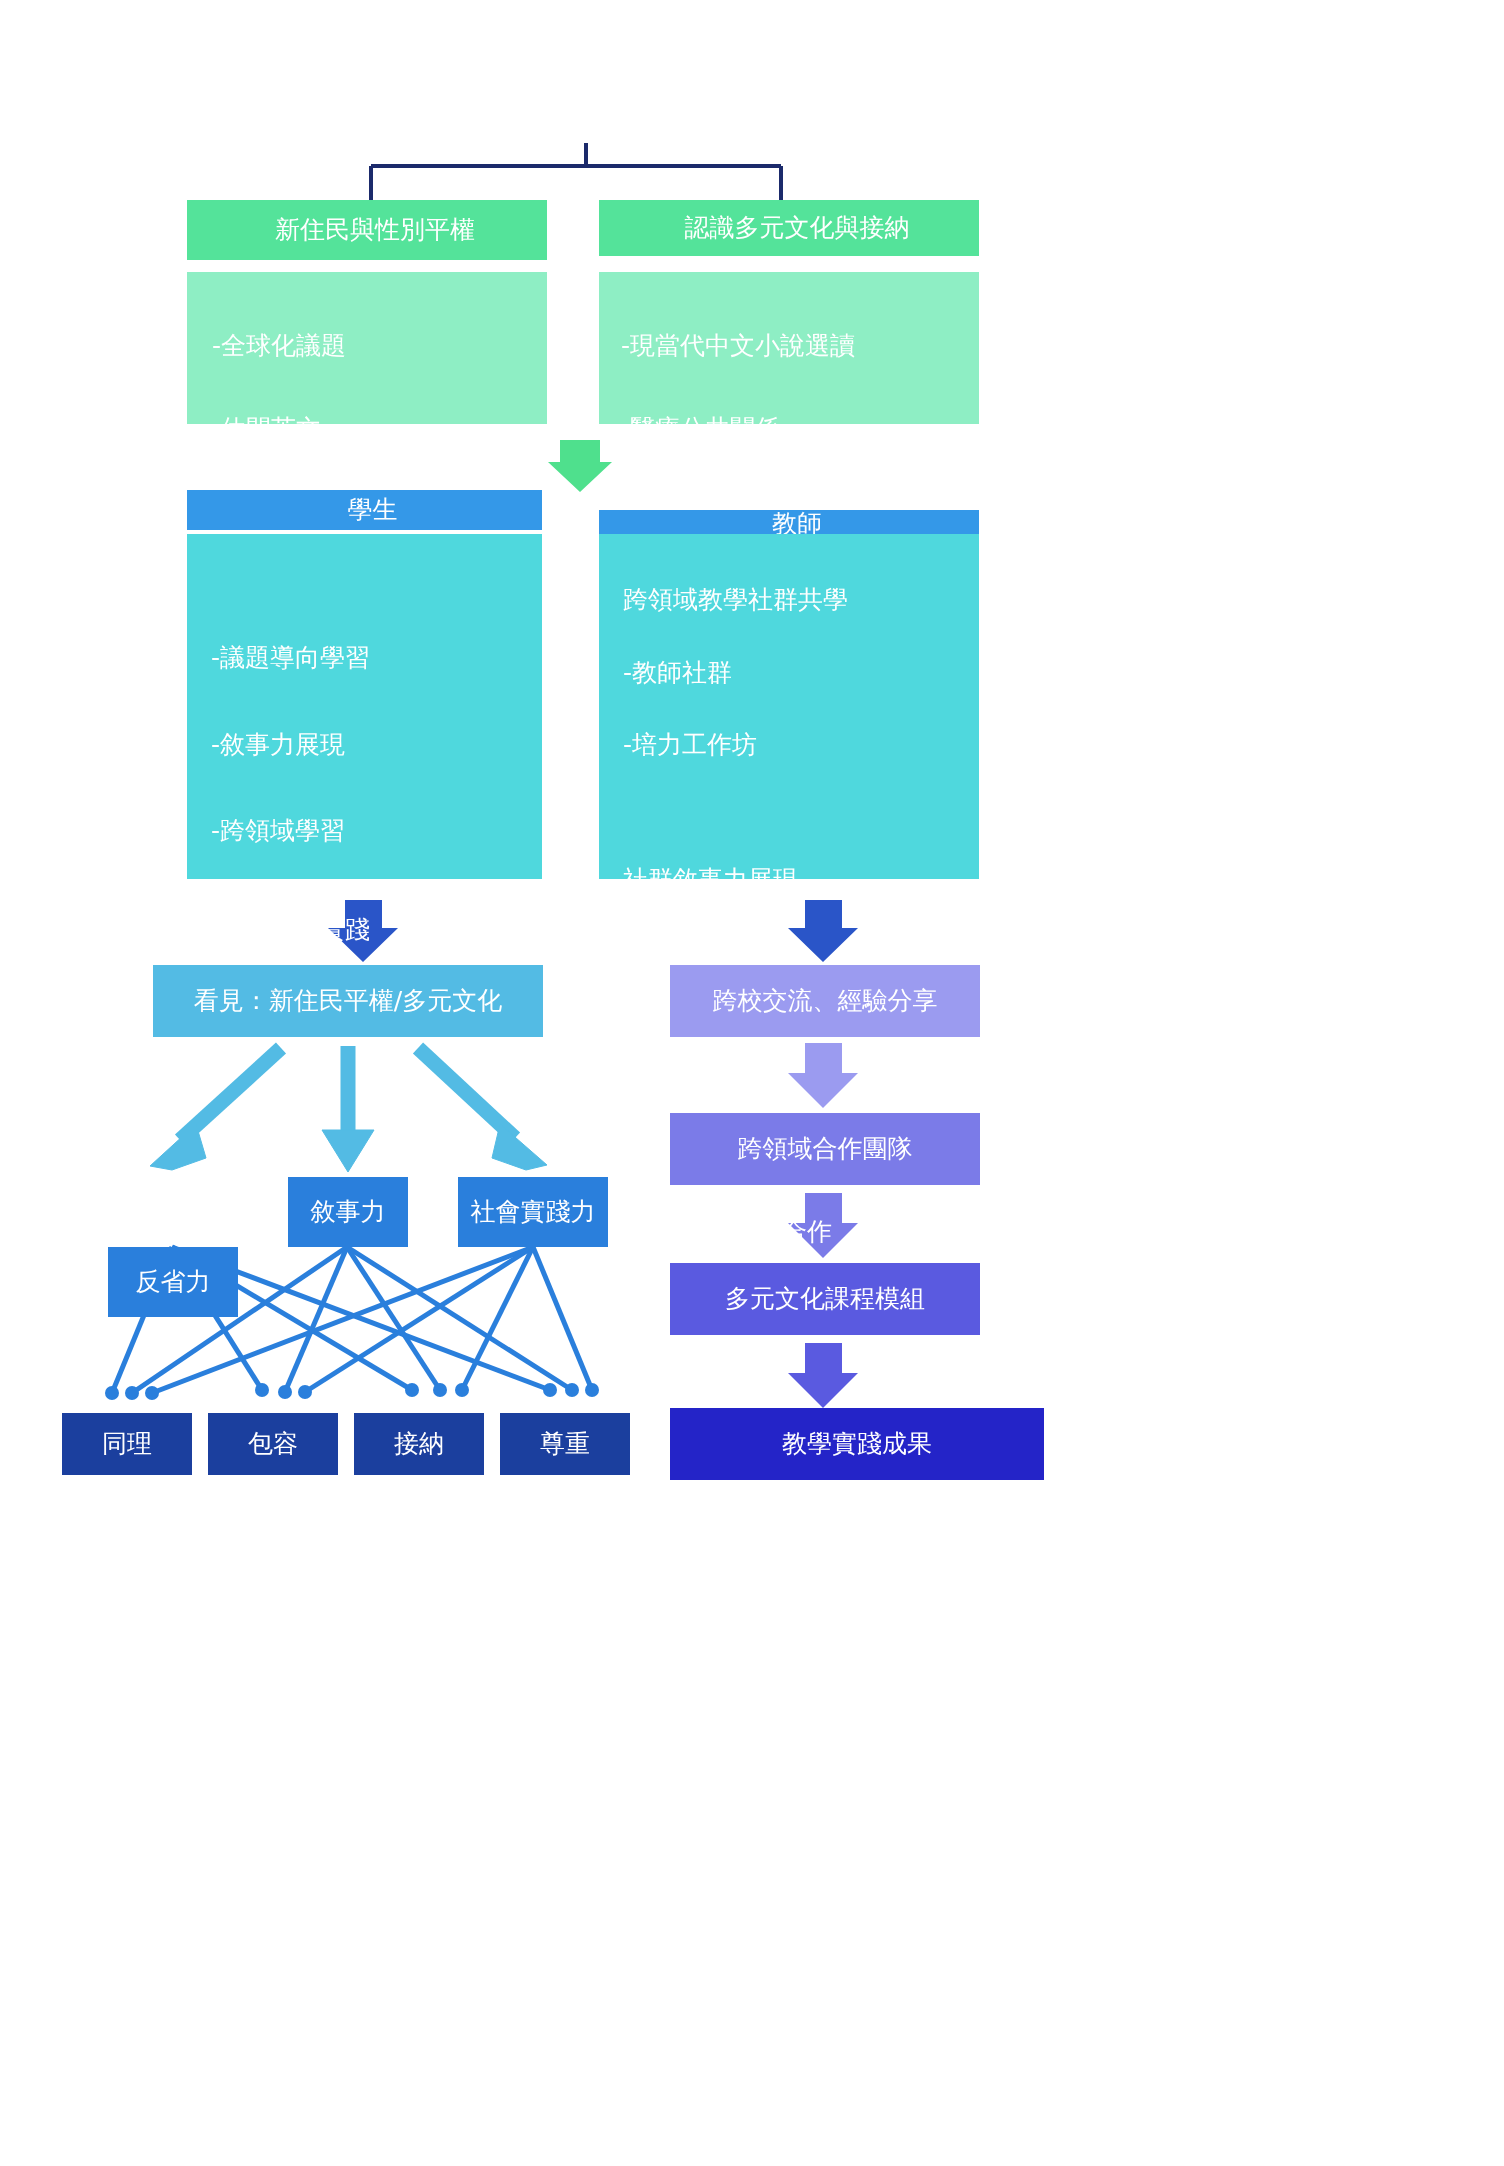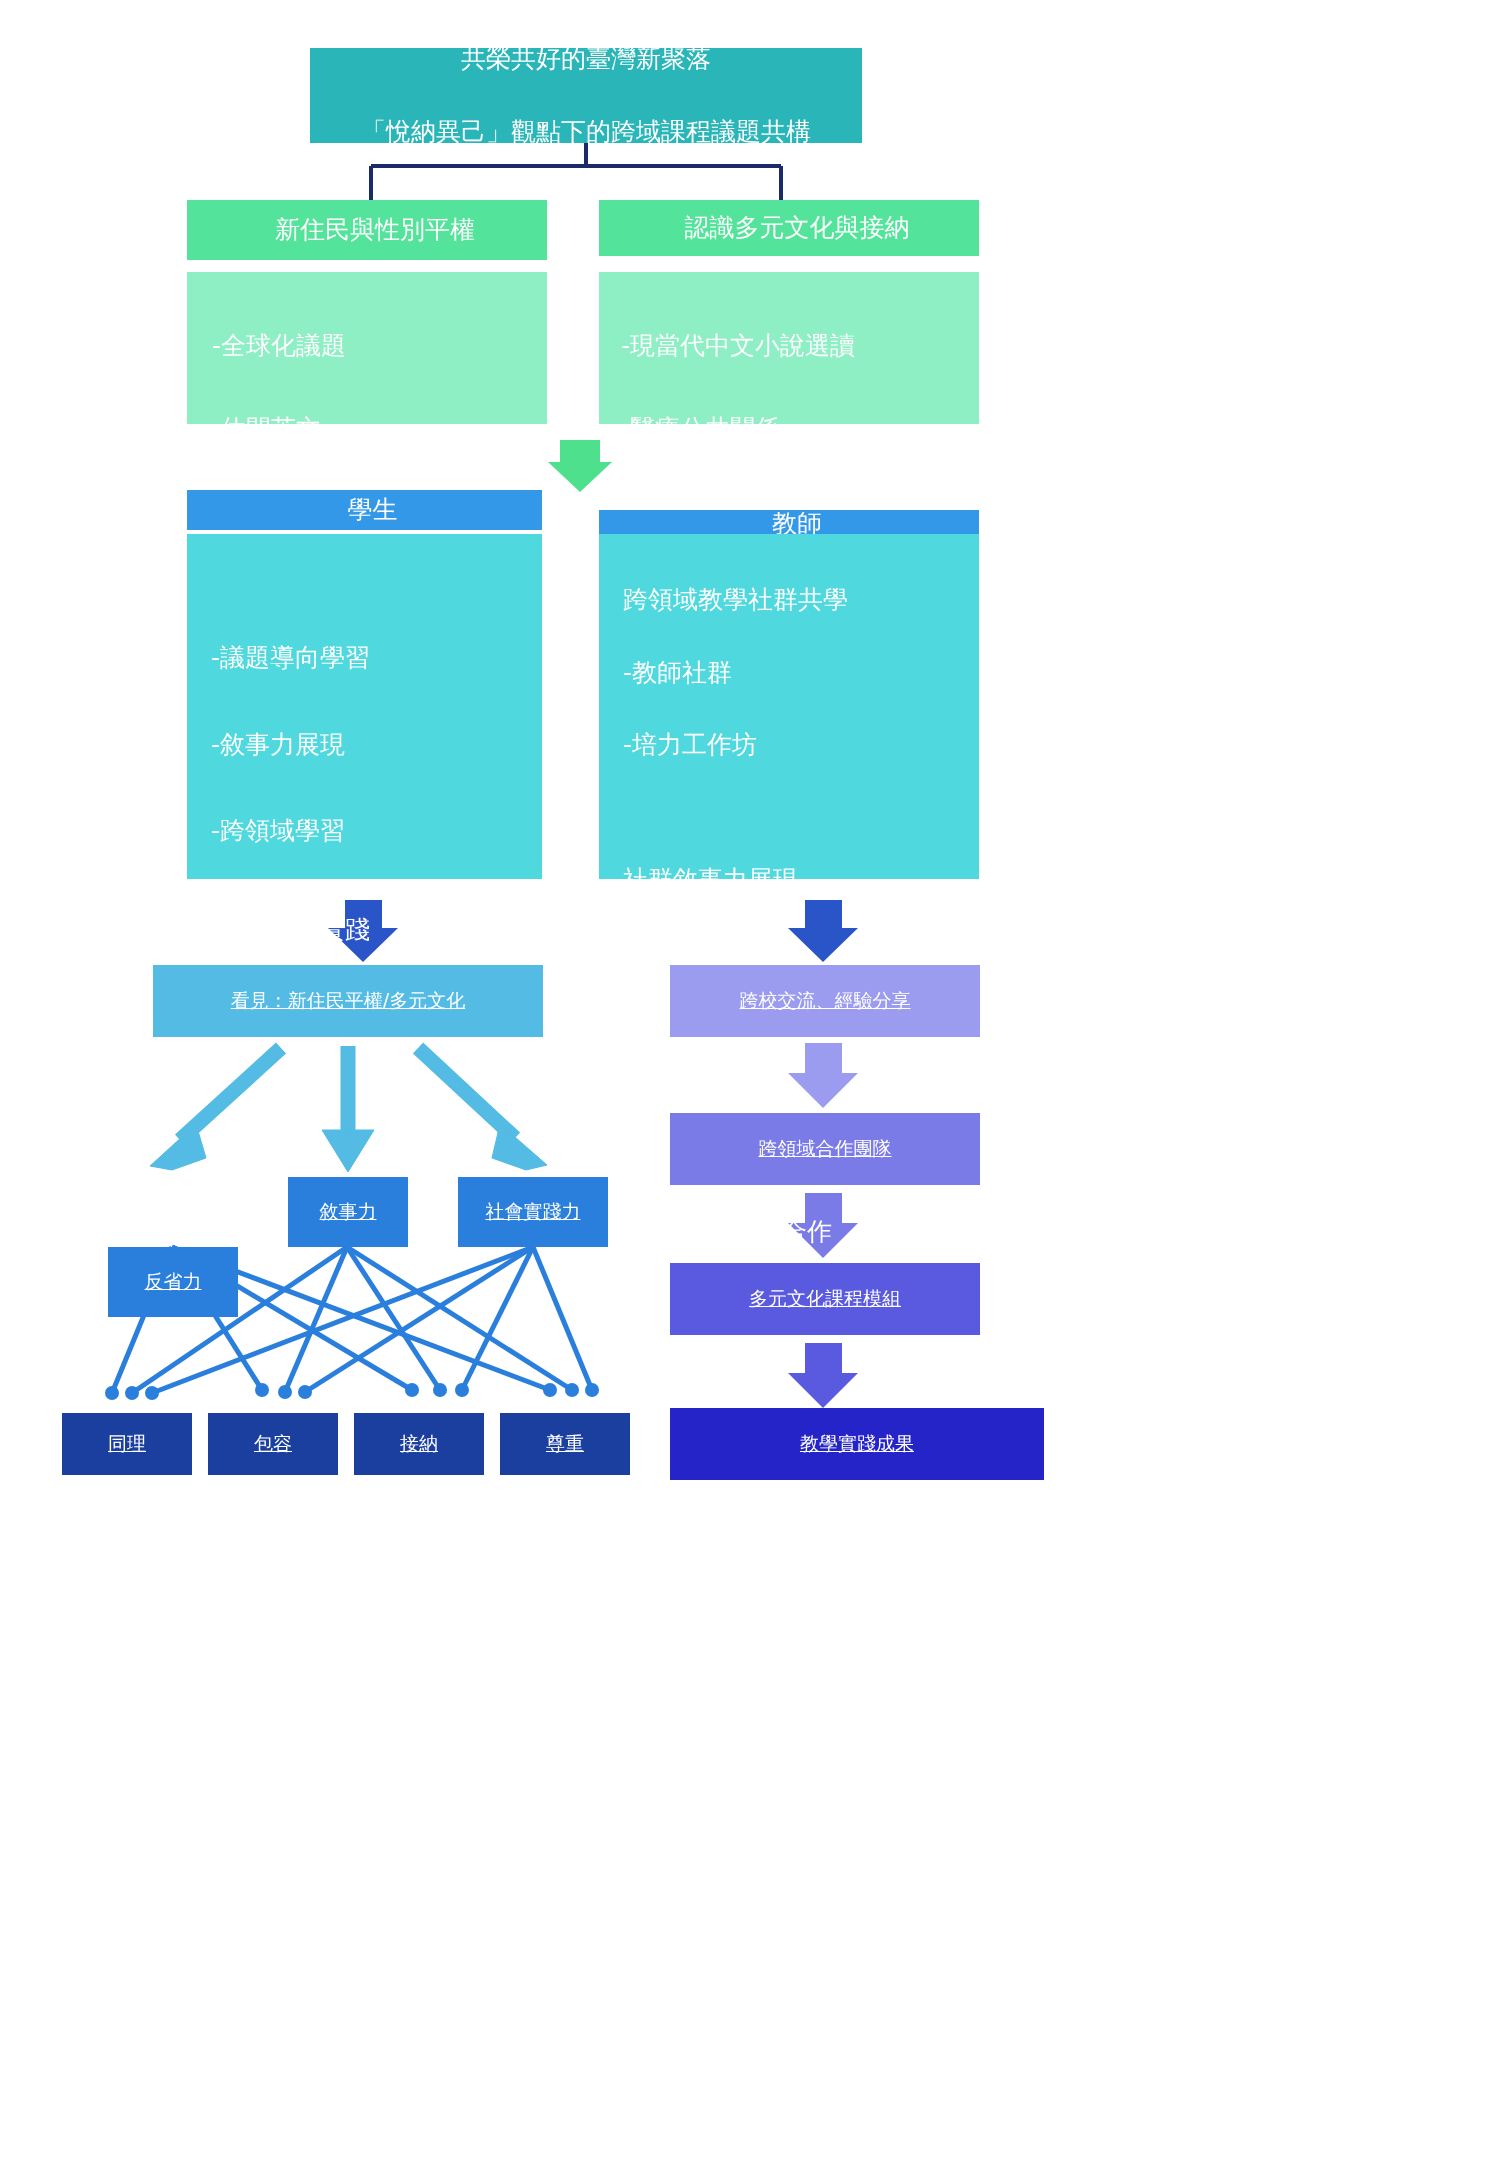--- a/index.html
+++ b/index.html
@@ -33,21 +33,21 @@
   svg.overlay{
     position:absolute;
     left:0;top:0;
     width:1504px;height:2166px;
     pointer-events:none;
   }
   
   .t-title{font-size:25px;}
   .t-head{font-size:25px;padding-left:16px;}
   .t-list{font-size:25px;}
-  .t-body{font-size:19px;text-decoration:underline;}
+  .t-body{font-size:25px;}
 </style>
 </head>
 <body>
 
 <div id="canvas">
 
   <svg class="overlay" viewBox="0 0 1504 2166">
 
     <g>
       <path d="M586 143 L586 166 M371 166 L781 166 M371 166 L371 200 M781 166 L781 200" stroke="#1b2a6b" stroke-width="4" fill="none"></path>
@@ -110,26 +110,20 @@
       <polygon points="805,1043 842,1043 842,1073 858,1073 823,1108 788,1073 805,1073" fill="#9b9bf0"></polygon>
     </g>
     <g>
       <polygon points="805,1193 842,1193 842,1223 858,1223 823,1258 788,1223 805,1223" fill="#7b7be8"></polygon>
     </g>
     <g>
       <polygon points="805,1343 842,1343 842,1373 858,1373 823,1408 788,1373 805,1373" fill="#5a5ae0"></polygon>
     </g>
   </svg>
 
-  <div class="box t-title" style="left:310px;top:48px;width:552px;height:95px;background:#2ab5b8;">
-    <div>
-      <div>共榮共好的臺灣新聚落</div>
-      <div>「悅納異己」觀點下的跨域課程議題共構</div>
-    </div>
-  </div>
 
   <div class="box t-head" style="left:187px;top:200px;width:360px;height:60px;background:#54e39a;">新住民與性別平權</div>
   <div class="box left-align t-list" style="left:187px;top:272px;width:360px;height:152px;background:#8eeec4;padding:20px 0 4px 25px;">
     <div>
       <div style="margin-bottom:10px">-全球化議題</div>
       <div style="margin-bottom:10px">-休閒英文</div>
       <div>-製衣工程</div>
     </div>
   </div>
 

